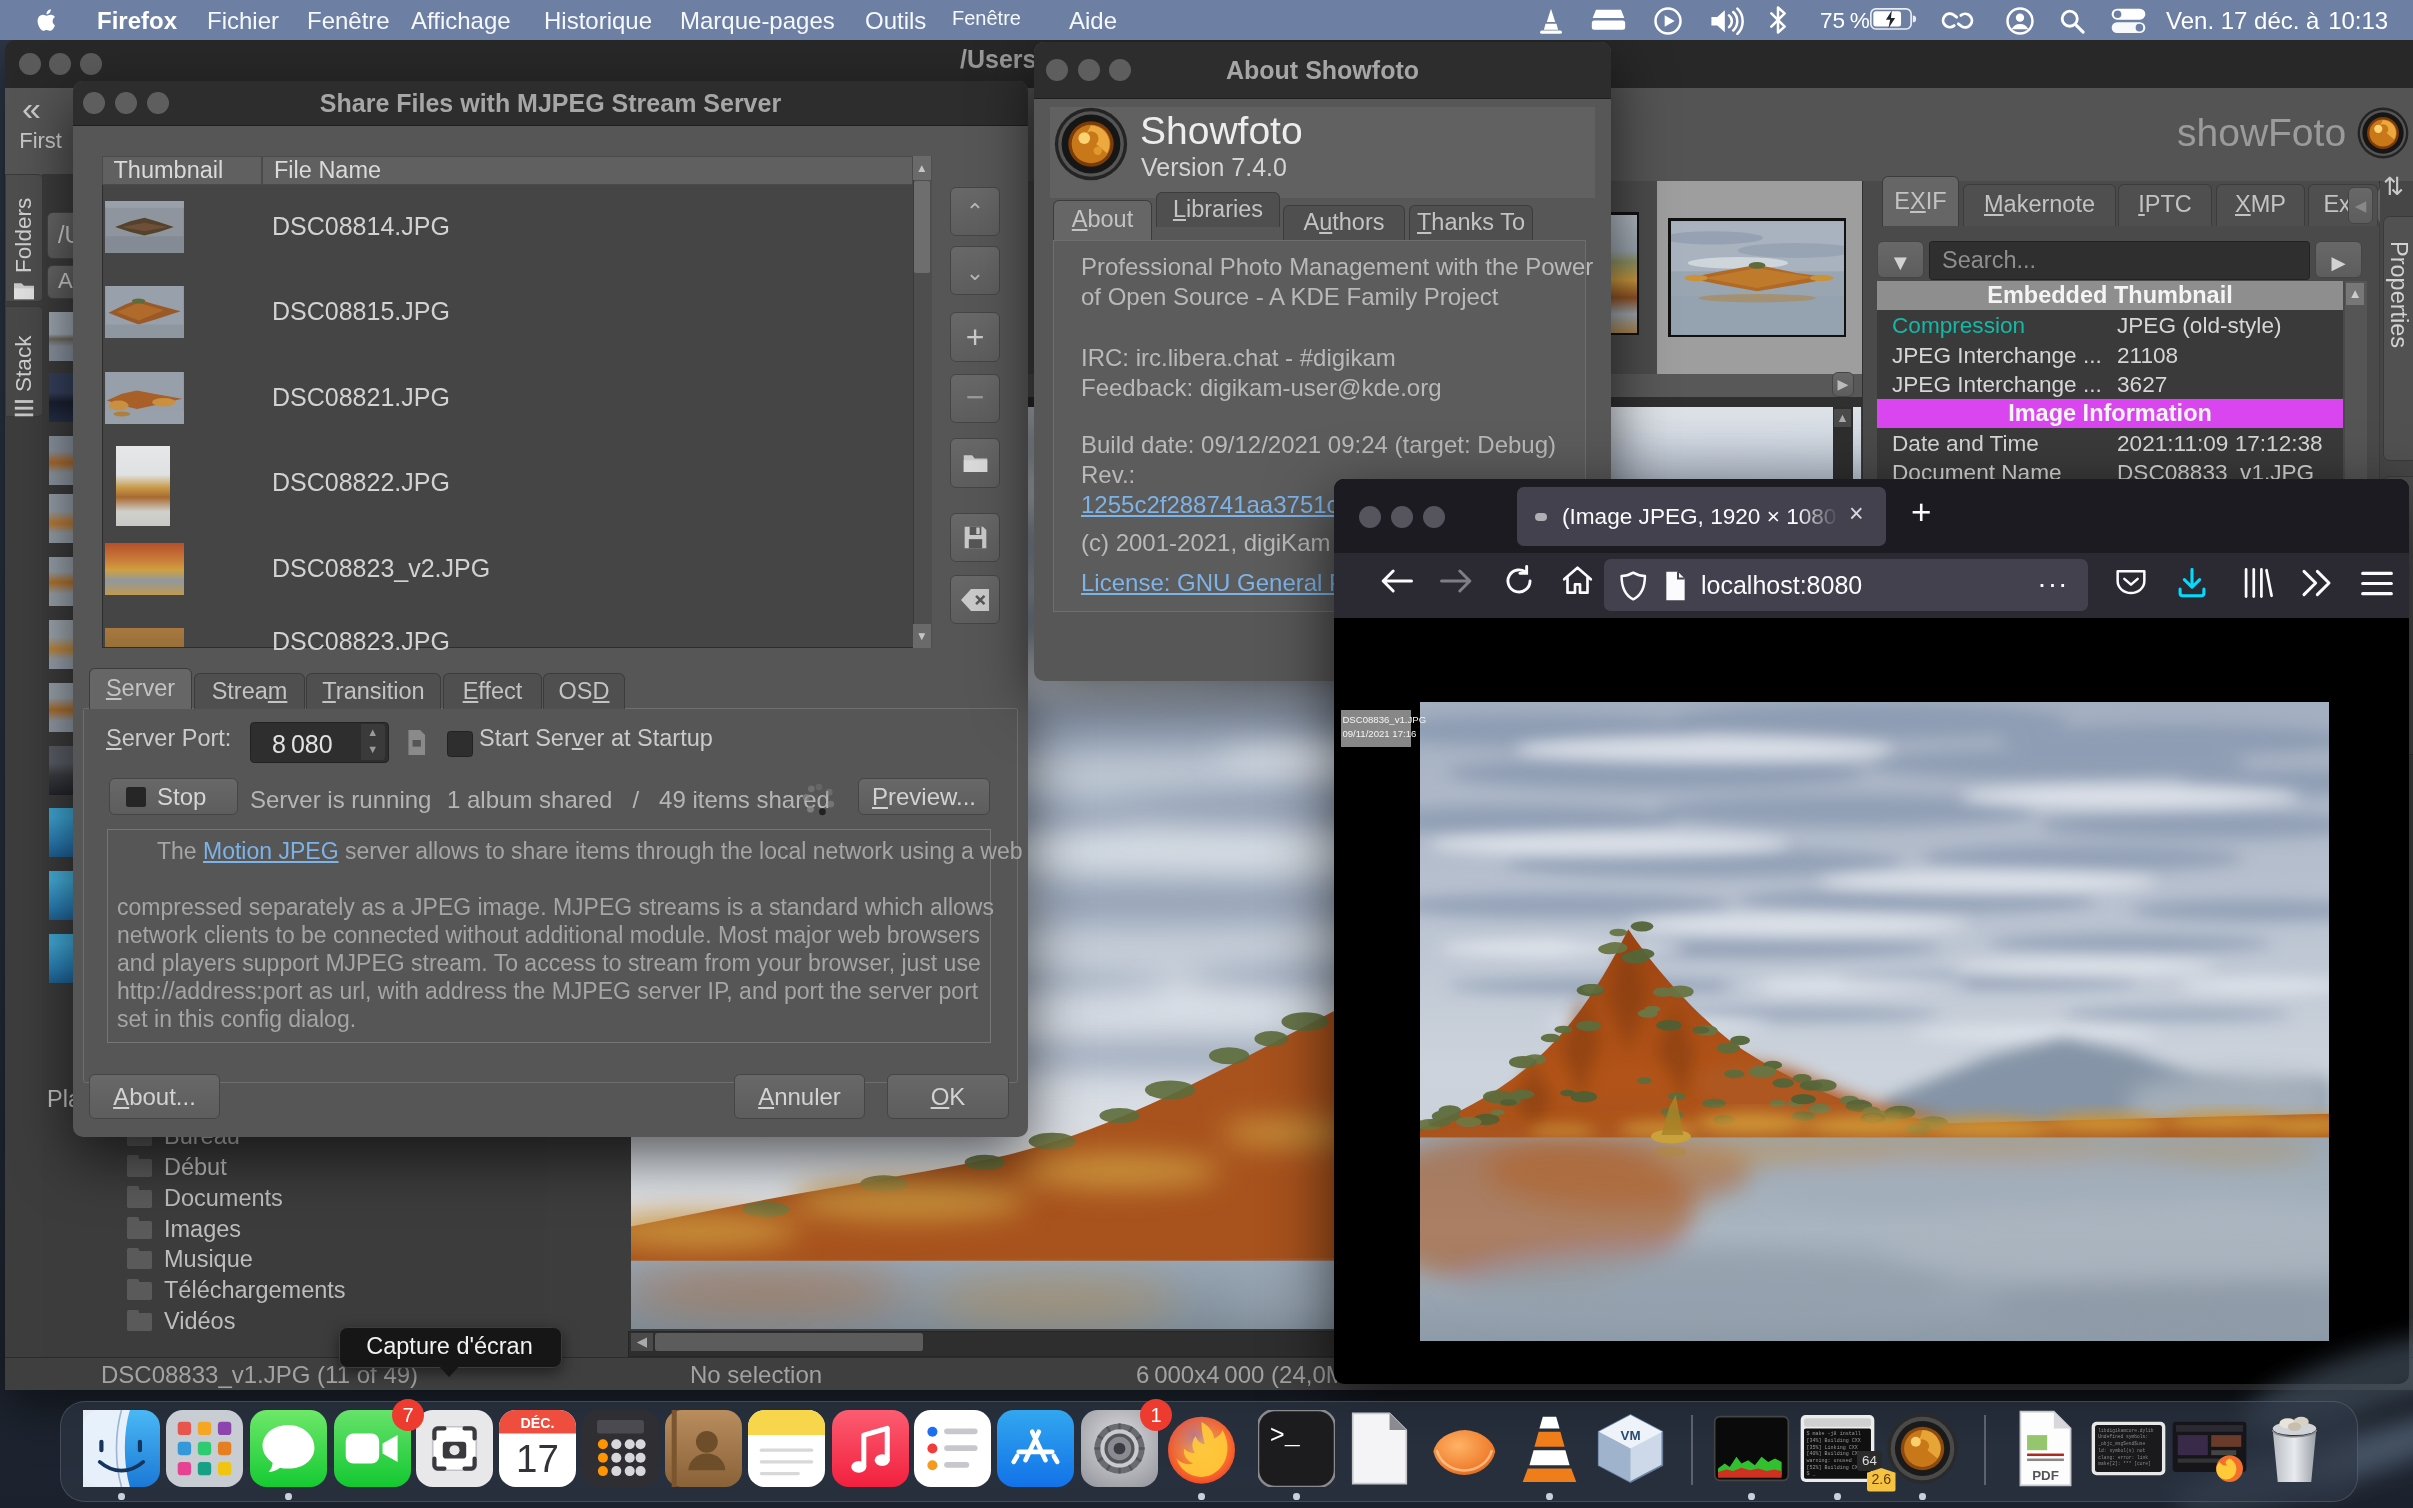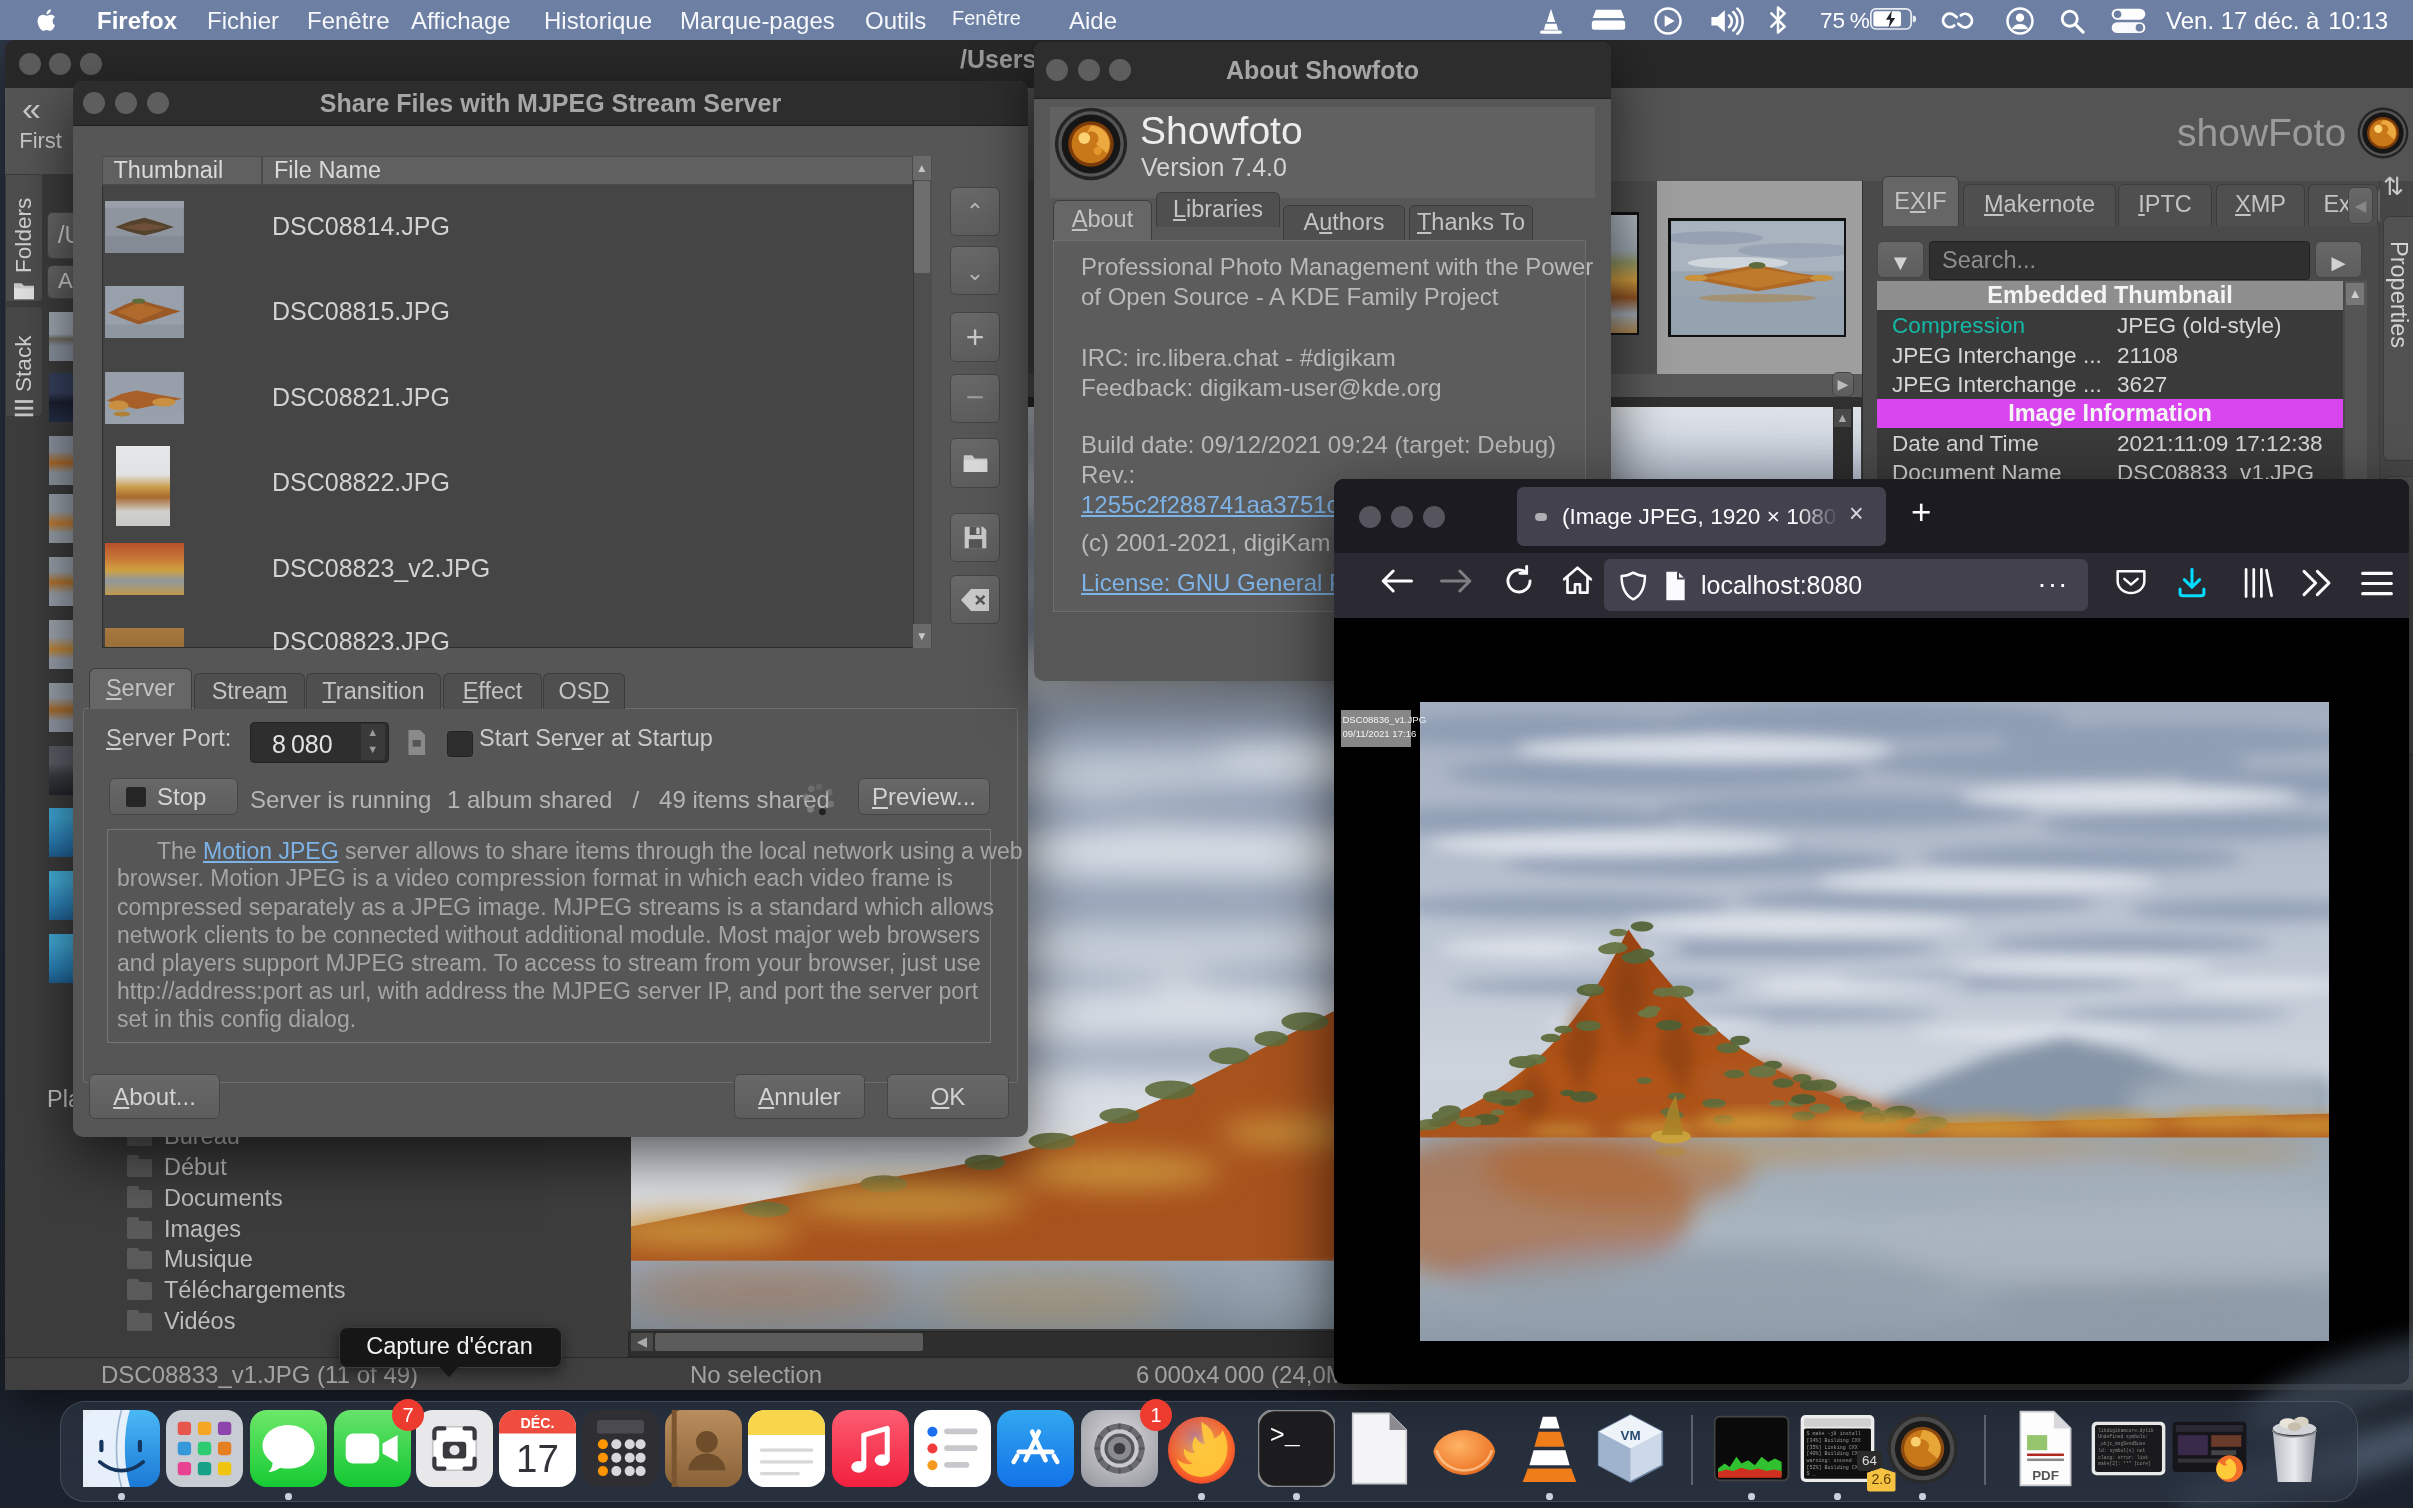--- a/index.html
+++ b/index.html
@@ -373,21 +373,20 @@
           <circle cx="24" cy="35" r="4" opacity="1" fill="#222"></circle>
           <circle cx="10" cy="32" r="4" opacity=".8"></circle>
           <circle cx="5" cy="18" r="4" opacity=".65"></circle>
           <circle cx="11" cy="8" r="4" opacity=".5"></circle>
         </g>
       </svg>
   <div class="kbtn" style="left:785px;top:697px;width:132px;height:37px;font-size:24px;line-height:35px;"><span class="u">P</span>review...</div>
 
   <div class="ab" style="left:34px;top:748px;width:884px;height:214px;border:0.8px solid #767676;box-sizing:border-box;"></div>
   <div class="txt" style="left:44px;top:757px;font-size:23px;color:#a5a5a5;margin-left:40px;">The <span style="color:#7eb3e8;text-decoration:underline;">Motion JPEG</span> server allows to share items through the local network using a web</div>
-  <div class="txt" style="left:44px;top:784px;font-size:23px;color:#a5a5a5;">browser. Motion JPEG is a video compression format in which each video frame is</div>
   <div class="txt" style="left:44px;top:813px;font-size:23px;color:#a5a5a5;">compressed separately as a JPEG image. MJPEG streams is a standard which allows</div>
   <div class="txt" style="left:44px;top:841px;font-size:23px;color:#a5a5a5;">network clients to be connected without additional module. Most major web browsers</div>
   <div class="txt" style="left:44px;top:869px;font-size:23px;color:#a5a5a5;">and players support MJPEG stream. To access to stream from your browser, just use</div>
   <div class="txt" style="left:44px;top:897px;font-size:23px;color:#a5a5a5;">http://address:port as url, with address the MJPEG server IP, and port the server port</div>
   <div class="txt" style="left:44px;top:925px;font-size:23px;color:#a5a5a5;">set in this config dialog.</div>
 
   <div class="kbtn" style="left:16px;top:993px;width:131px;height:45px;font-size:24px;line-height:44px;"><span class="u">A</span>bout...</div>
   <div class="kbtn" style="left:661px;top:993px;width:131px;height:45px;font-size:24px;line-height:44px;"><span class="u">A</span>nnuler</div>
   <div class="kbtn" style="left:814px;top:993px;width:122px;height:45px;font-size:24px;line-height:44px;"><span class="u">O</span>K</div>
 </div>

